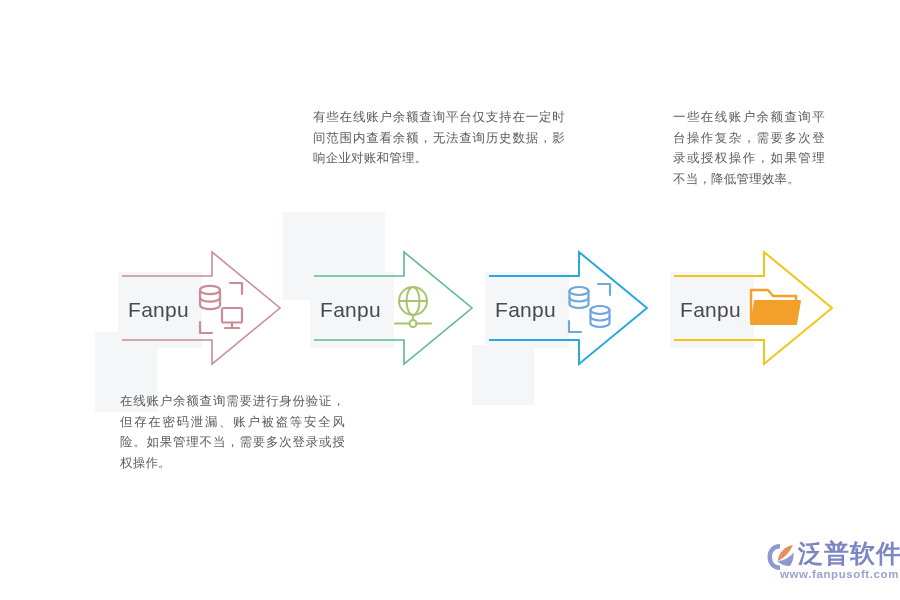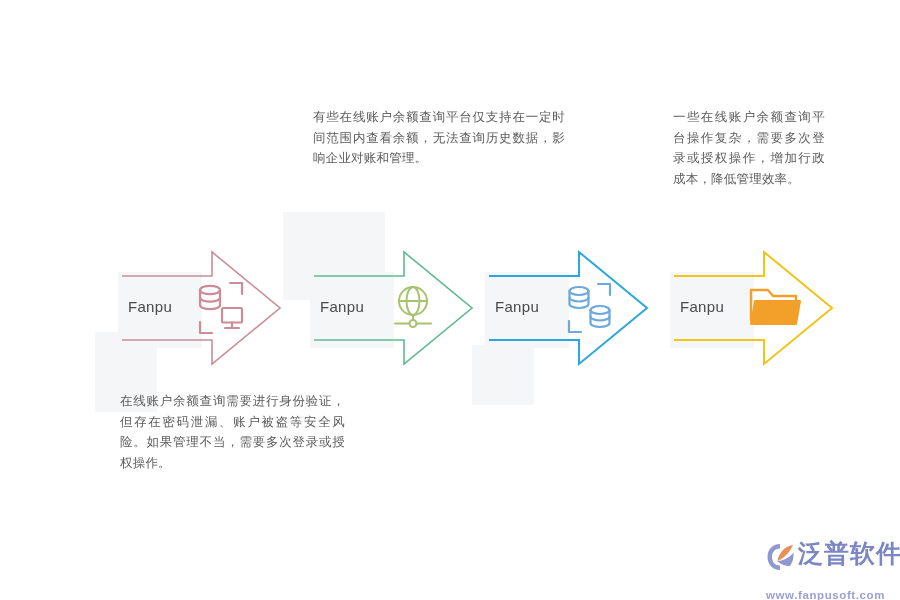--- a/index.html
+++ b/index.html
@@ -52,21 +52,21 @@
     left: 0;
     top: 0;
     overflow: visible;
   }
   .stage .chip {
     position: absolute;
     background: #f5f6f8;
   }
   .stage .label {
     position: absolute;
-    font-size: 15px;
+    font-size: 21px;
     color: #4a4a4a;
     letter-spacing: 0.3px;
     white-space: nowrap;
   }
   .stage .icon {
     position: absolute;
   }
   .stage .icon svg { position: static; display: block; }
 
   
@@ -90,42 +90,41 @@
     top: 2px;
     font-size: 25px;
     font-weight: bold;
     color: #7b86c4;
     letter-spacing: 1px;
     line-height: 30px;
     white-space: nowrap;
   }
   .logo .url {
     position: absolute;
-    left: 0;
+    left: 14px;
     top: 32px;
     font-size: 11.5px;
     font-weight: bold;
     color: #9aa2d0;
     letter-spacing: 0.6px;
     white-space: nowrap;
-    margin-top: 21px;
   }
 </style>
 </head>
 <body>
 
 <div class="canvas">
 
   <div class="grey-block" style="left:95px; top:332px; width:62px; height:80px;"></div>
   <div class="grey-block" style="left:283px; top:212px; width:102px; height:88px;"></div>
   <div class="grey-block" style="left:472px; top:345px; width:62px; height:60px;"></div>
 
   <div class="note" style="left:313px; top:107px; width:252px;">有些在线账户余额查询平台仅支持在一定时间范围内查看余额，无法查询历史数据，影响企业对账和管理。</div>
 
-  <div class="note" style="left:673px; top:107px; width:152px;">一些在线账户余额查询平台操作复杂，需要多次登录或授权操作，增加行政成本，降低管理效率。</div>
+  <div class="note" style="left:673px; top:107px; width:152px;">一些在线账户余额查询平台操作复杂，需要多次登录或授权操作，如果管理不当，降低管理效率。</div>
 
   <div class="note" style="left:120px; top:391px; width:225px;">在线账户余额查询需要进行身份验证，但存在密码泄漏、账户被盗等安全风险。如果管理不当，需要多次登录或授权操作。</div>
 
 
   <div class="stage" style="left:118px; top:248px;">
     <div class="chip" style="left:0px; top:24px; width:84px; height:76px;"></div>
     <svg width="200" height="160" viewBox="0 0 200 160">
 
       <path d="M 4 24 L 94 24 L 94 0 L 162 56 L 94 112 L 94 88 L 4 88" fill="none" stroke="#cb8c97" stroke-width="1.6" stroke-linejoin="miter" stroke-linecap="butt" transform="translate(0,4)"></path>
     </svg>

